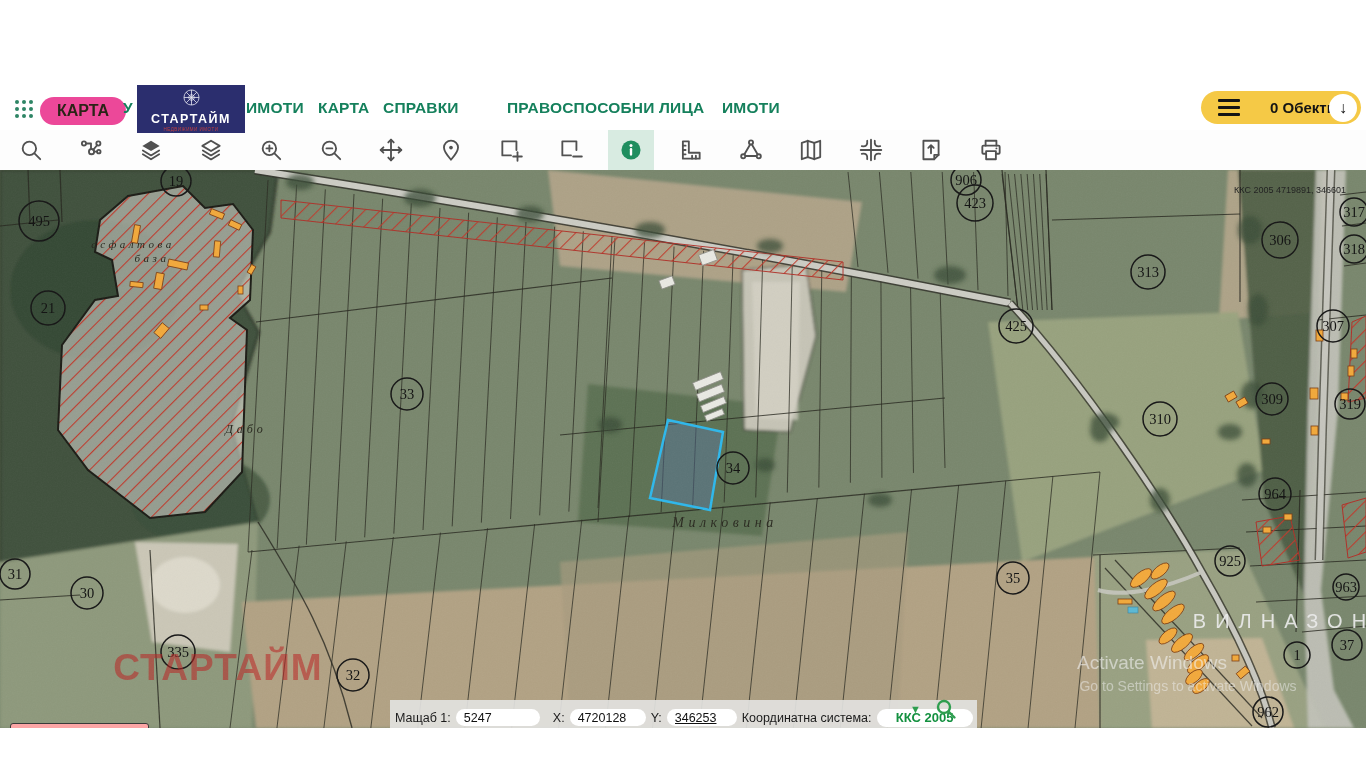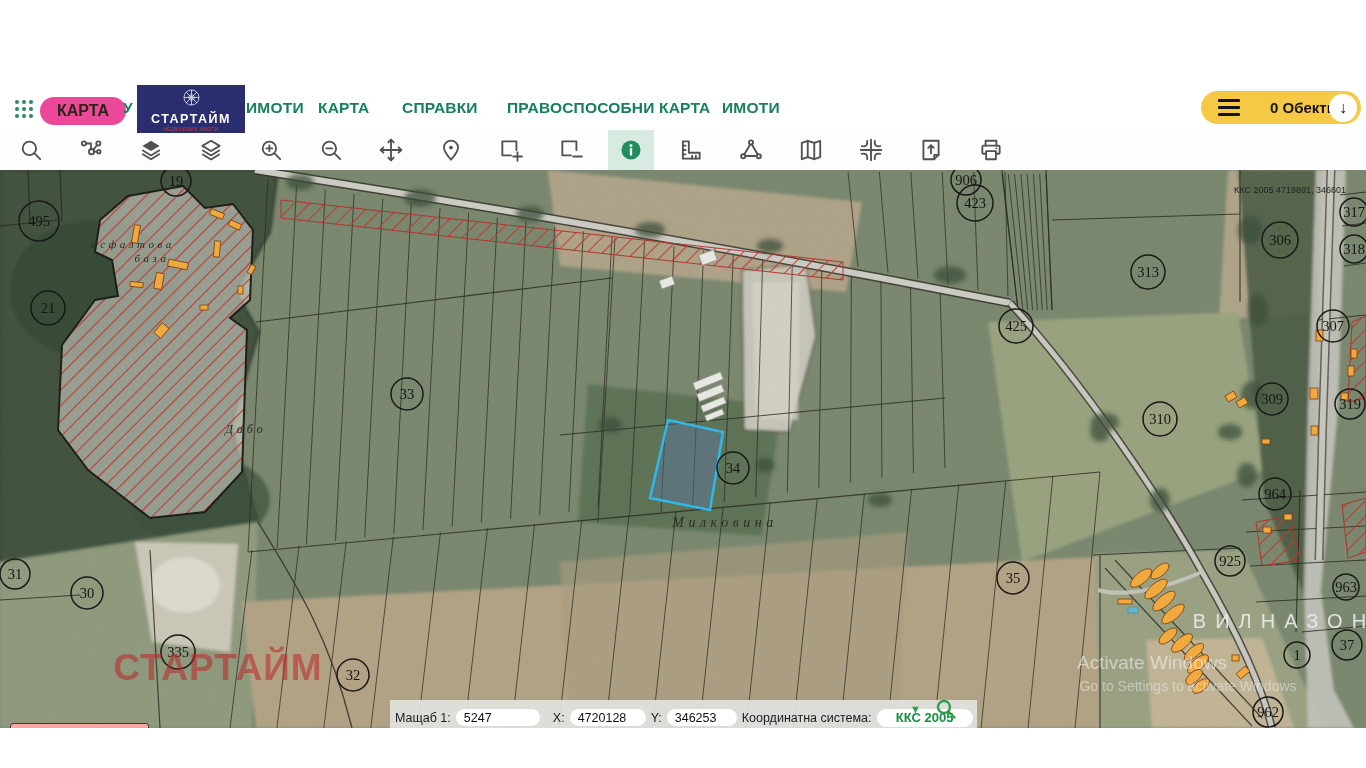--- a/index.html
+++ b/index.html
@@ -63,22 +63,22 @@
         <circle cx="4" cy="19" r="2"></circle>
           <circle cx="11" cy="19" r="2"></circle>
           <circle cx="18" cy="19" r="2"></circle>
       </g>
     </svg>
   </span>
   <span class="nav-pill">КАРТА</span>
   <span class="nav-link" style="left:123px">У</span>
   <span class="nav-link" style="left:246px">ИМОТИ</span>
   <span class="nav-link" style="left:318px">КАРТА</span>
-  <span class="nav-link" style="left:402px">СПРАВКИ</span>
-  <span class="nav-link" style="left:507px">ПРАВОСПОСОБНИ КАРТА</span>
+  <span class="nav-link" style="left:383px">СПРАВКИ</span>
+  <span class="nav-link" style="left:507px">ПРАВОСПОСОБНИ ЛИЦА</span>
   <span class="nav-link" style="left:722px">ИМОТИ</span>
   <div class="objects-pill">
     <span class="burger">
         <i></i>
         <i></i>
         <i></i>
       </span>
     <span class="obj-label">0 Обекти</span>
     <span class="obj-circle">↓</span>
   </div>
@@ -599,21 +599,21 @@
     <span>200 m</span>
   </div>
 
   
   <div class="statusbar">
     <span class="sb-label">Мащаб 1:</span>
     <input class="sb-input" style="width: 68px;" value="5247">
     <span class="sb-label" style="margin-left:8px">X:</span>
     <input class="sb-input" style="width: 60px;" value="4720128">
     <span class="sb-label">Y:</span>
-    <input class="sb-input" style="width: 54px;" value="346253">
+    <input class="sb-input" style="width: 54px; text-decoration: underline;" value="346253">
     <span class="sb-label" style="">Координатна система:</span>
     <span class="crs-box">ККС 2005</span>
   </div>
   <span class="crs-caret">▼</span>
   <span class="sb-search">
     <svg viewBox="0 0 24 24" width="24" height="24" fill="none" stroke="#2f9e4f" stroke-width="2.4" stroke-linecap="round">
       <circle cx="10" cy="10" r="6"></circle>
         <line x1="14.6" y1="14.6" x2="20.5" y2="20.5"></line>
     </svg>
   </span>

